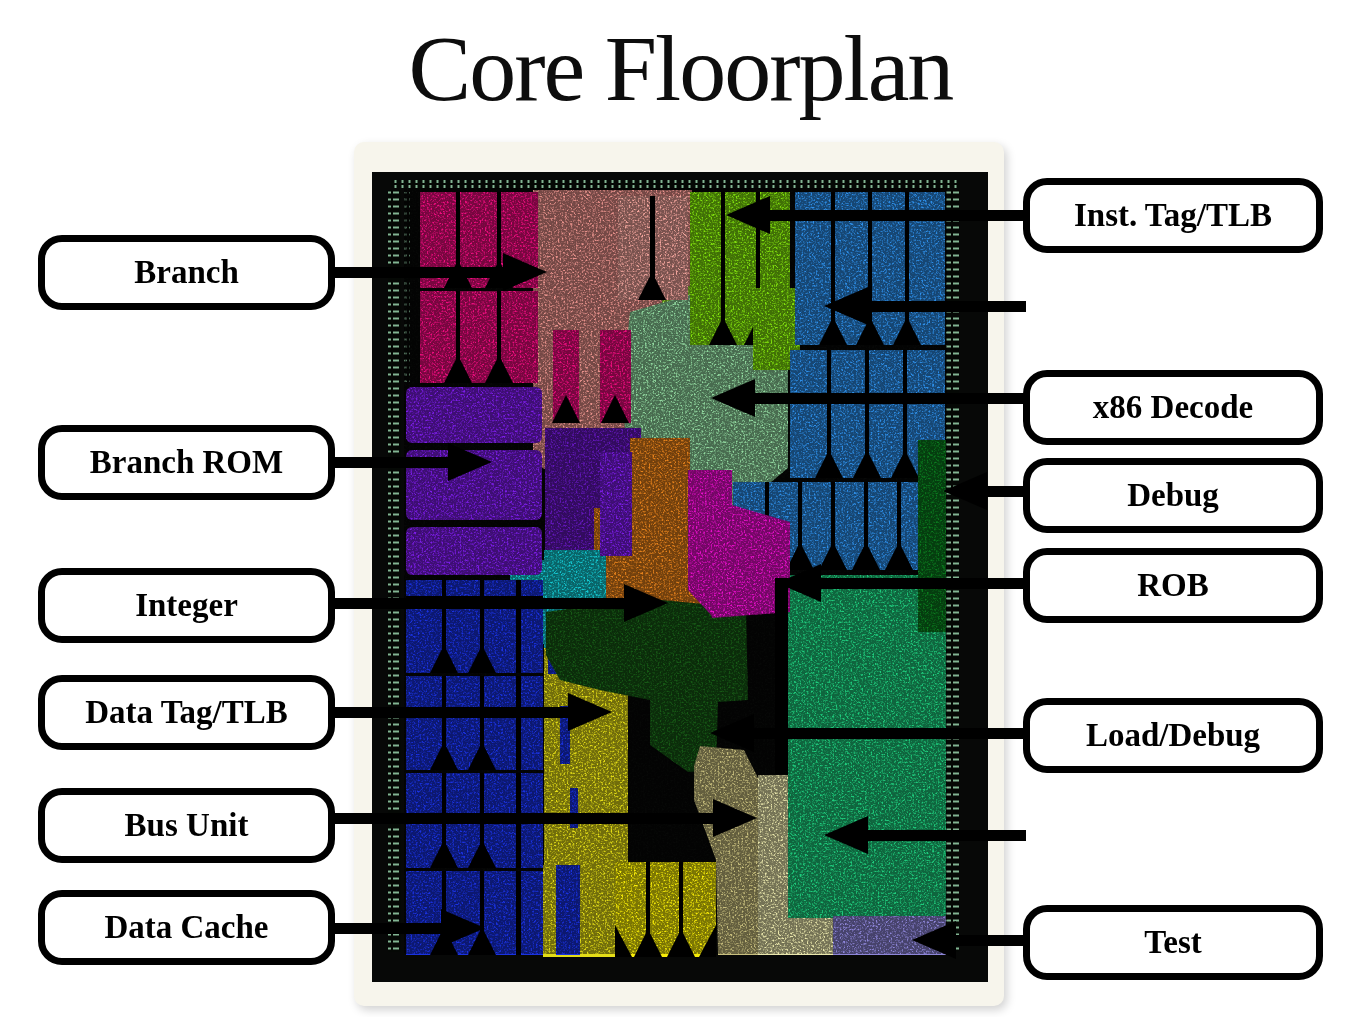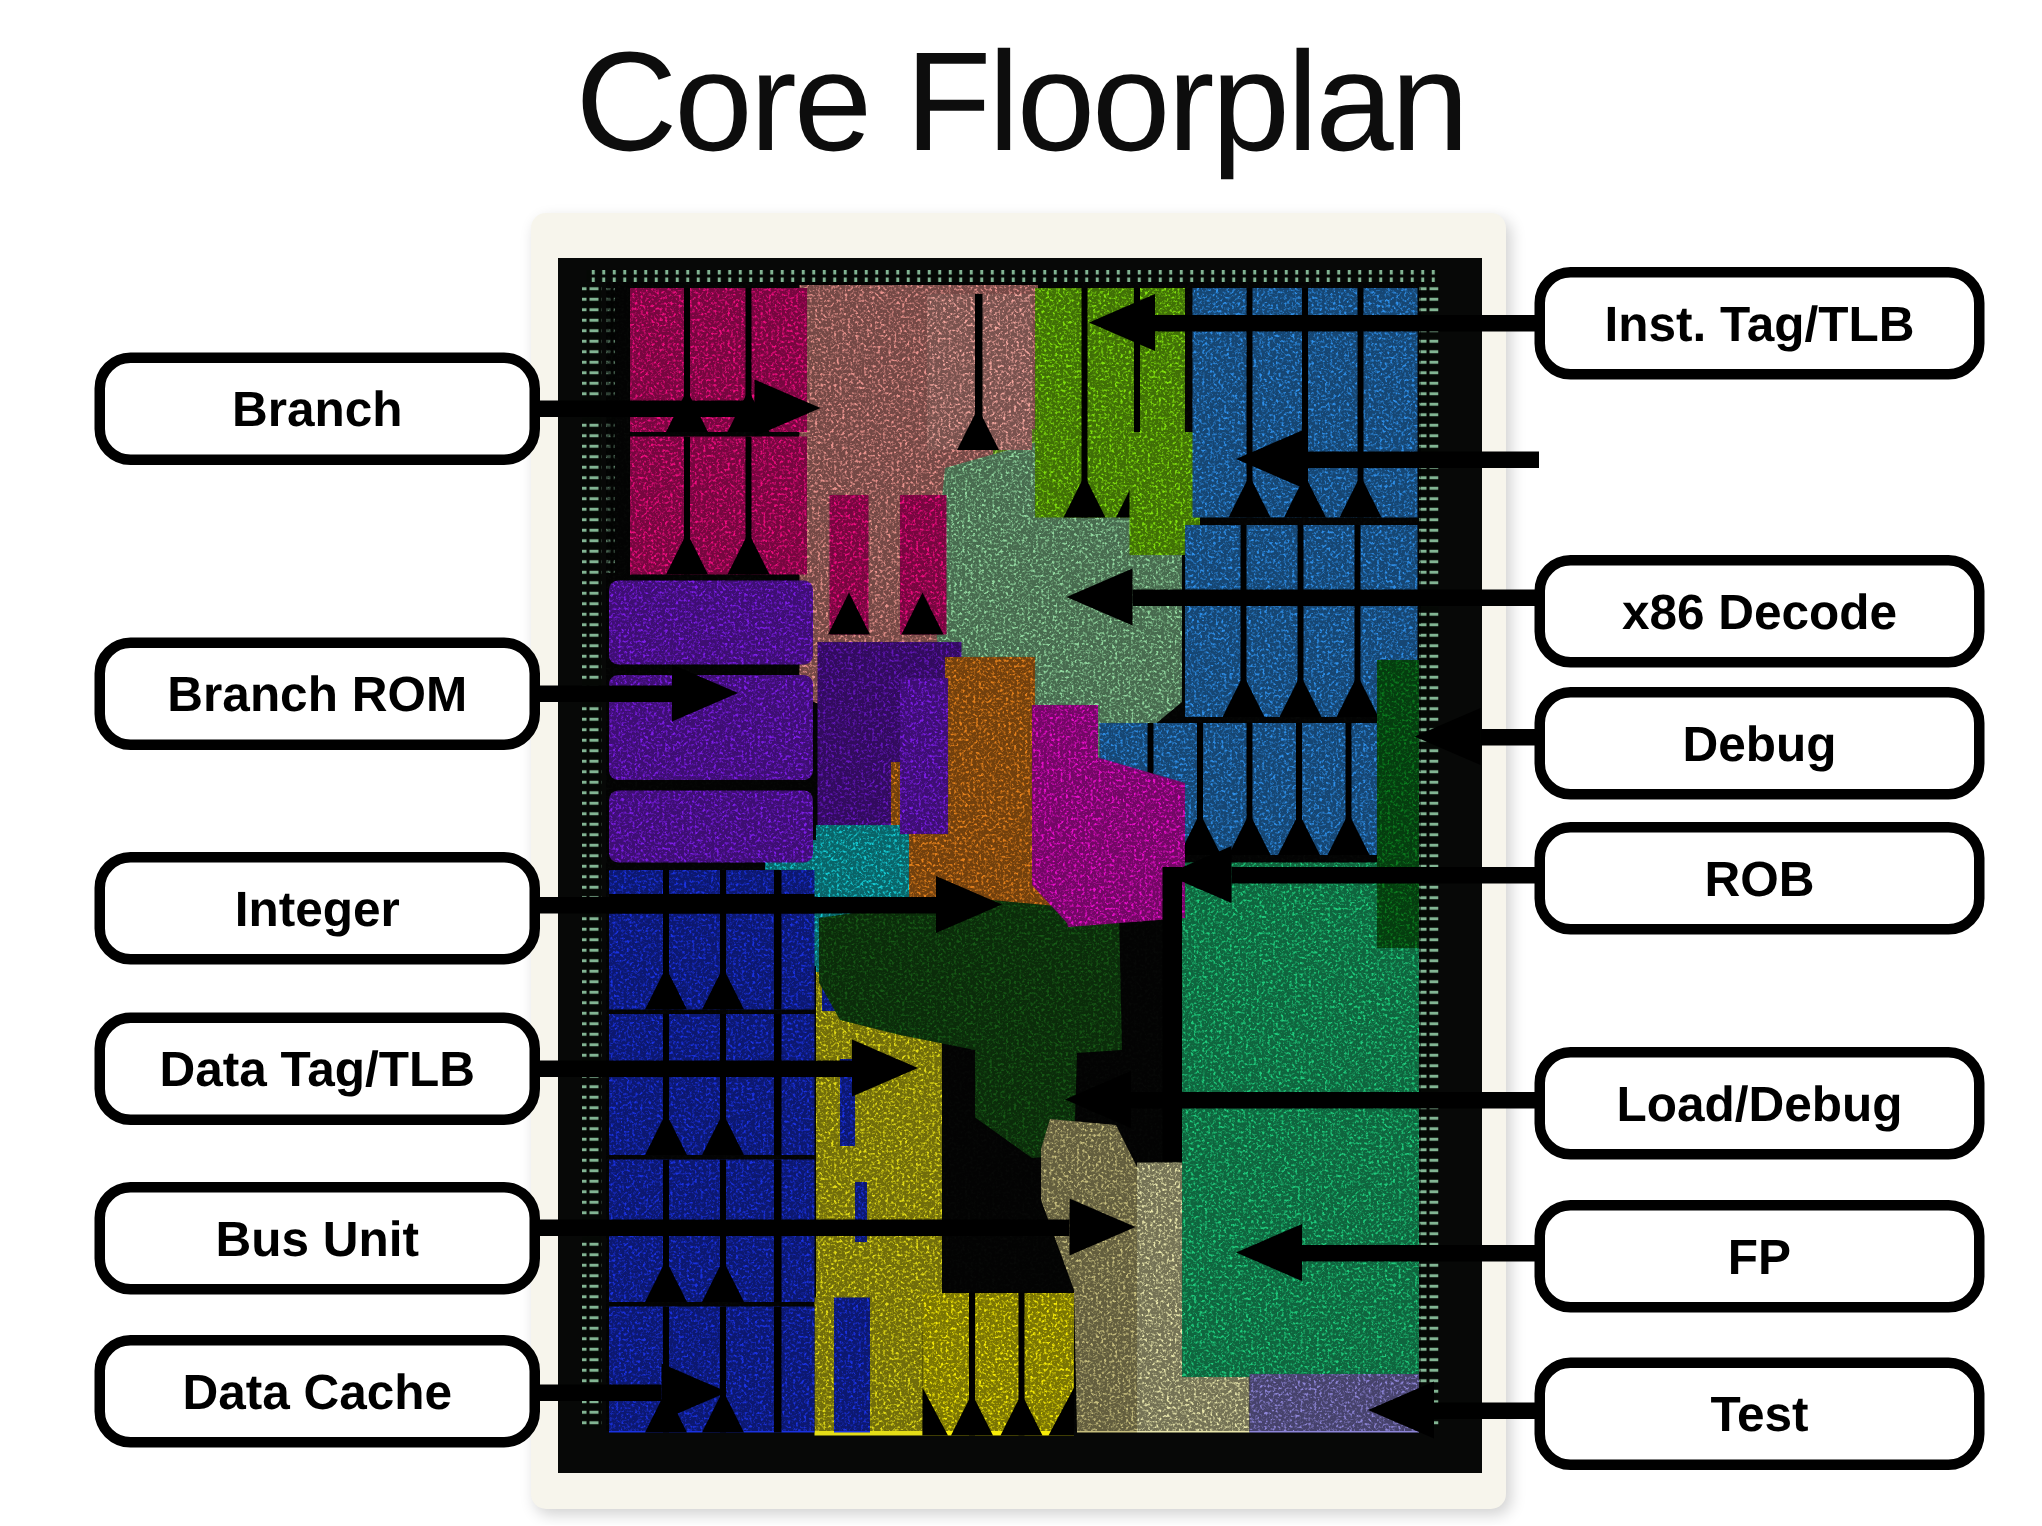--- a/index.html
+++ b/index.html
@@ -1,28 +1,28 @@
 <!DOCTYPE html>
 <html style="--page_bg: #ffffff; --panel: #f7f5ec; --title: #0d0d0d; --label_bg: #ffffff; --label_border: #000000; --arrow: #000000; --die_black: #070807; --pad_line: #98d4ac; --pink: #f00d80; --salmon: #ea938d; --salmon_block: #f4a69e; --lime: #82e20e; --lime_tex: #9bdc35; --blue: #2e8fe9; --mint: #92d9a0; --purple: #7d1de9; --purple_tex: #6517be; --orange: #e6821c; --magenta: #e90fcc; --cyan: #14cad3; --debug_green: #0b7c1f; --dcache_blue: #1a32e2; --yellow: #e4dd17; --yellow_block: #f7ec08; --ls_green: #175a16; --khaki: #c8bf7e; --pale: #eae7ac; --fp_green: #1fcc7d; --lavender: #8e86d9;"><head>
 <meta charset="utf-8">
 <style>
   html,body{margin:0;padding:0;background:#ffffff;}
   #stage{position:relative;width:1361px;height:1017px;background:var(--page_bg,#fff);
-         font-family:Liberation Sans, sans-serif;overflow:hidden;}
+         font-family:Liberation Serif, serif;overflow:hidden;}
   .title{position:absolute;top:14px;left:0;width:100%;text-align:center;
          font-size:94px;font-weight:400;color:var(--title,#0d0d0d);letter-spacing:-2px;}
   .panel{position:absolute;left:354px;top:142px;width:650px;height:864px;
          background:var(--panel,#f7f5ec);border-radius:10px;
          box-shadow:3px 4px 10px rgba(0,0,0,.18);z-index:0;}
   svg.art{position:absolute;left:0;top:0;z-index:1;}
   .label{position:absolute;display:flex;align-items:center;justify-content:center;
          box-sizing:border-box;background:var(--label_bg,#fff);
          border:7px solid var(--label_border,#000);border-radius:24px;
          font-size:33px;font-weight:700;color:#000;z-index:3;white-space:nowrap;}
-  .label.l{left:38px;width:297px;height:75px;margin-left:25px;}
+  .label.l{left:38px;width:297px;height:75px;}
   .label.r{left:1023px;width:300px;height:75px;}
 </style>
 </head>
 <body>
 
 <div id="stage">
 
   <div class="title">Core Floorplan</div>
   <div class="panel"></div>
 
@@ -259,16 +259,15 @@
   <div class="label l" style="top:568px">Integer</div>
   <div class="label l" style="top:675px">Data Tag/TLB</div>
   <div class="label l" style="top:788px">Bus Unit</div>
   <div class="label l" style="top:890px">Data Cache</div>
 
   <div class="label r" style="top:178px">Inst. Tag/TLB</div>
   <div class="label r" style="top:370px">x86 Decode</div>
   <div class="label r" style="top:458px">Debug</div>
   <div class="label r" style="top:548px">ROB</div>
   <div class="label r" style="top:698px">Load/Debug</div>
-  <div class="label r" style="top:800px">FP</div>
   <div class="label r" style="top:905px">Test</div>
 
 </div>
 
 </body></html>

